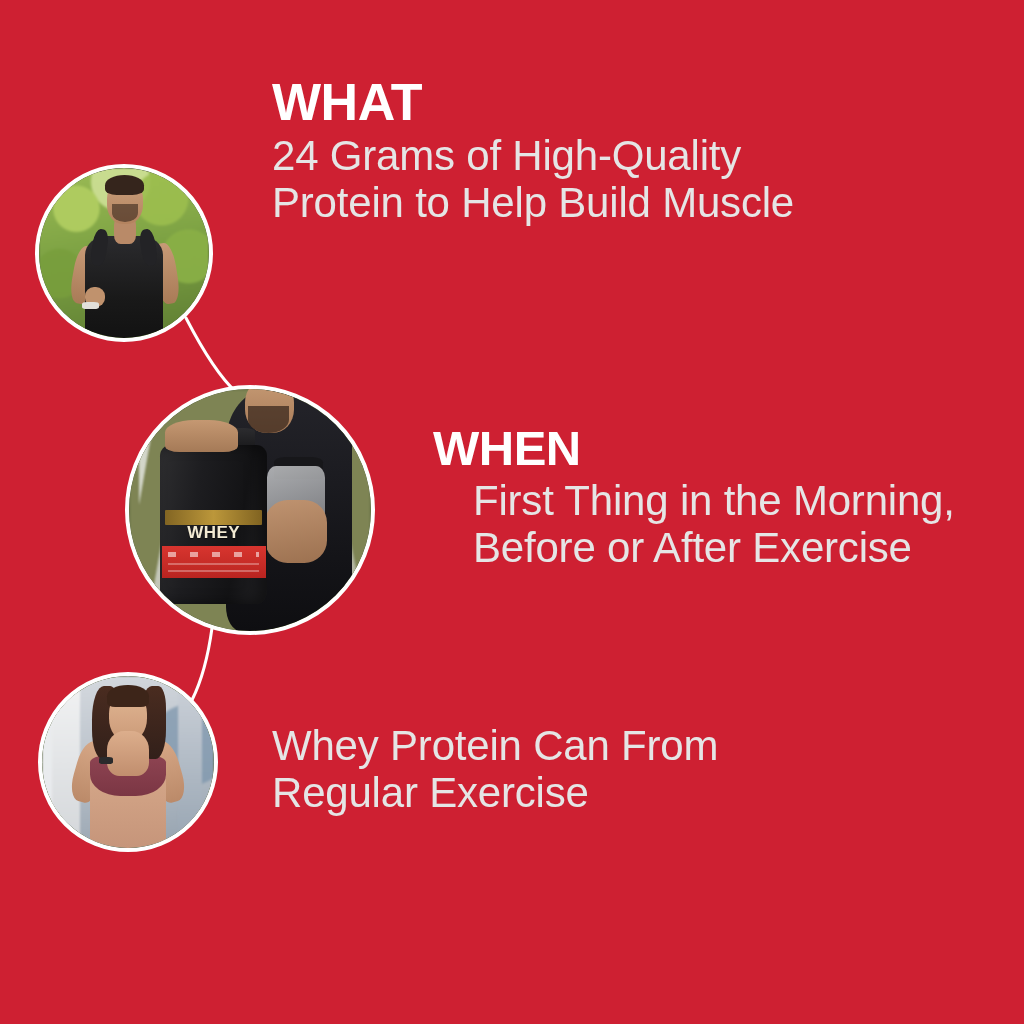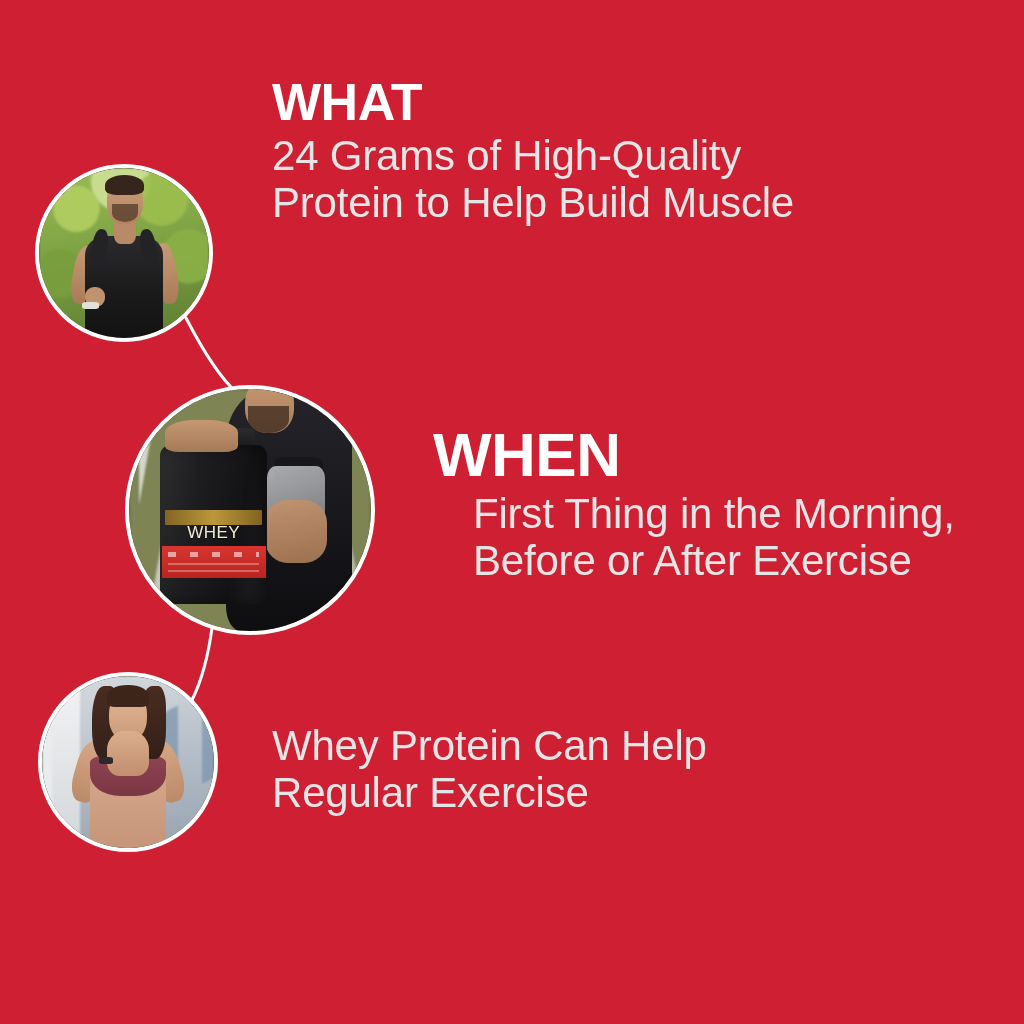--- a/index.html
+++ b/index.html
@@ -177,21 +177,21 @@
     background: linear-gradient(90deg, #8a6a22, #caa23d, #8a6a22);
     opacity: 0.92;
     border-radius: 1px;
   }
   .pr-whey {
     position: absolute; left: 15%; top: 55%;
     width: 40%; height: 9%;
     display: flex; align-items: center; justify-content: center;
     color: #f2ead3;
     font-family: "Liberation Sans", sans-serif;
-    font-weight: 400;
+    font-weight: 700;
     font-size: 17px;
     letter-spacing: 0.5px;
     text-shadow: 0 1px 1px rgba(0,0,0,0.6);
   }
   .pr-redband {
     position: absolute; left: 13.5%; top: 65%;
     width: 43%; height: 13%;
     background: linear-gradient(180deg, #d8352f 0%, #b92420 100%);
   }
   .pr-redband::before {
@@ -329,21 +329,21 @@
     letter-spacing: -0.2px;
     margin: 0;
     white-space: nowrap;
   }
 
   #block-what  { left: 272px; top: 76px; }
   #block-what .kicker    { font-size: 52px; }
   #block-what .body-line { font-size: 42px; }
 
   #block-when  { left: 433px; top: 424px; }
-  #block-when .kicker    { font-size: 62px; }
+  #block-when .kicker    { font-size: 49px; }
   #block-when .body-line { font-size: 42px; margin-left: 40px; }
 
   #block-why   { left: 272px; top: 722px; }
   #block-why .kicker     { font-size: 52px; }
   #block-why .body-line  { font-size: 42px; }
 </style>
 </head>
 <body>
 
 <div id="infographic">
@@ -415,17 +415,17 @@
     <p class="body-line">Protein to Help Build Muscle</p>
   </div>
 
   <div class="block" id="block-when">
     <p class="kicker">WHEN</p>
     <p class="body-line">First Thing in the Morning,</p>
     <p class="body-line">Before or After Exercise</p>
   </div>
 
   <div class="block" id="block-why">
-    <p class="body-line">Whey Protein Can Help</p>
+    <p class="body-line">Whey Protein Can From</p>
     <p class="body-line">Regular Exercise</p>
   </div>
 
 </div>
 
 </body></html>

